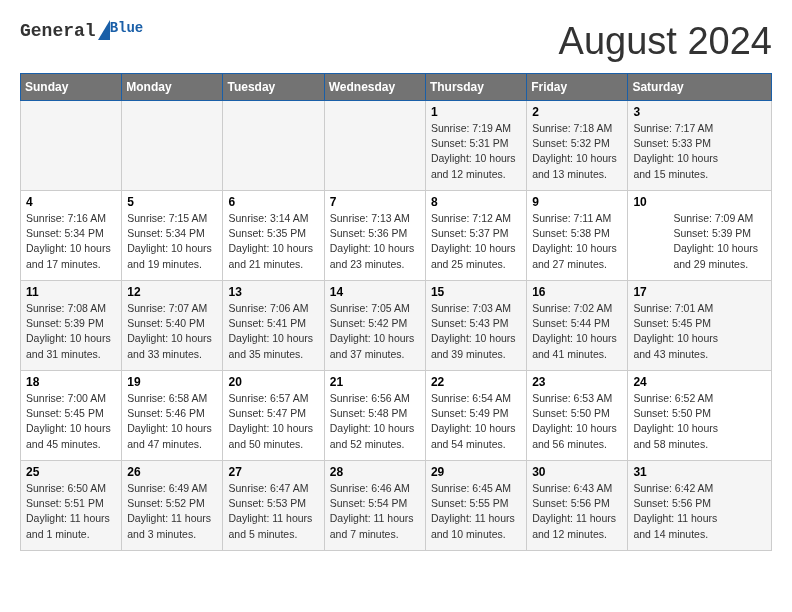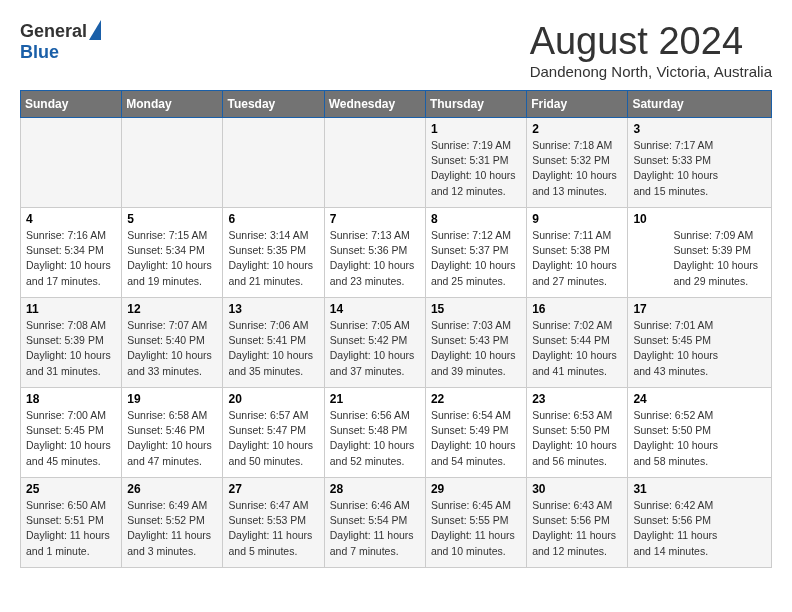--- a/index.html
+++ b/index.html
@@ -11,34 +11,35 @@
       padding: 20px;
     }
     .header {
       display: flex;
       justify-content: space-between;
       align-items: flex-start;
       margin-bottom: 10px;
     }
     .logo {
       display: flex;
-      flex-direction: column;
+      flex-direction: row;
       align-items: flex-start;
+      font-family: Liberation Mono, monospace;
     }
     .logo-text {
       display: flex;
       align-items: center;
     }
     .logo-general {
       font-size: 18px;
       font-weight: bold;
       color: #333;
     }
     .logo-blue {
-      font-size: 18px;
+      font-size: 14px;
       font-weight: bold;
       color: #1a5fa8;
     }
     .logo-triangle {
       width: 0;
       height: 0;
       border-left: 12px solid transparent;
       border-bottom: 20px solid #1a5fa8;
       margin-left: 2px;
       margin-bottom: 2px;
@@ -107,21 +108,20 @@
 <div class="header">
   <div class="logo">
     <div class="logo-text">
       <span class="logo-general">General</span>
       <div class="logo-triangle"></div>
     </div>
     <span class="logo-blue">Blue</span>
   </div>
   <div class="title-section">
     <div class="month-title">August 2024</div>
-    <div class="subtitle">Dandenong North, Victoria, Australia</div>
   </div>
 </div>
 
 <table>
   <thead>
     <tr>
     <th>Sunday</th>
         <th>Monday</th>
         <th>Tuesday</th>
         <th>Wednesday</th>

